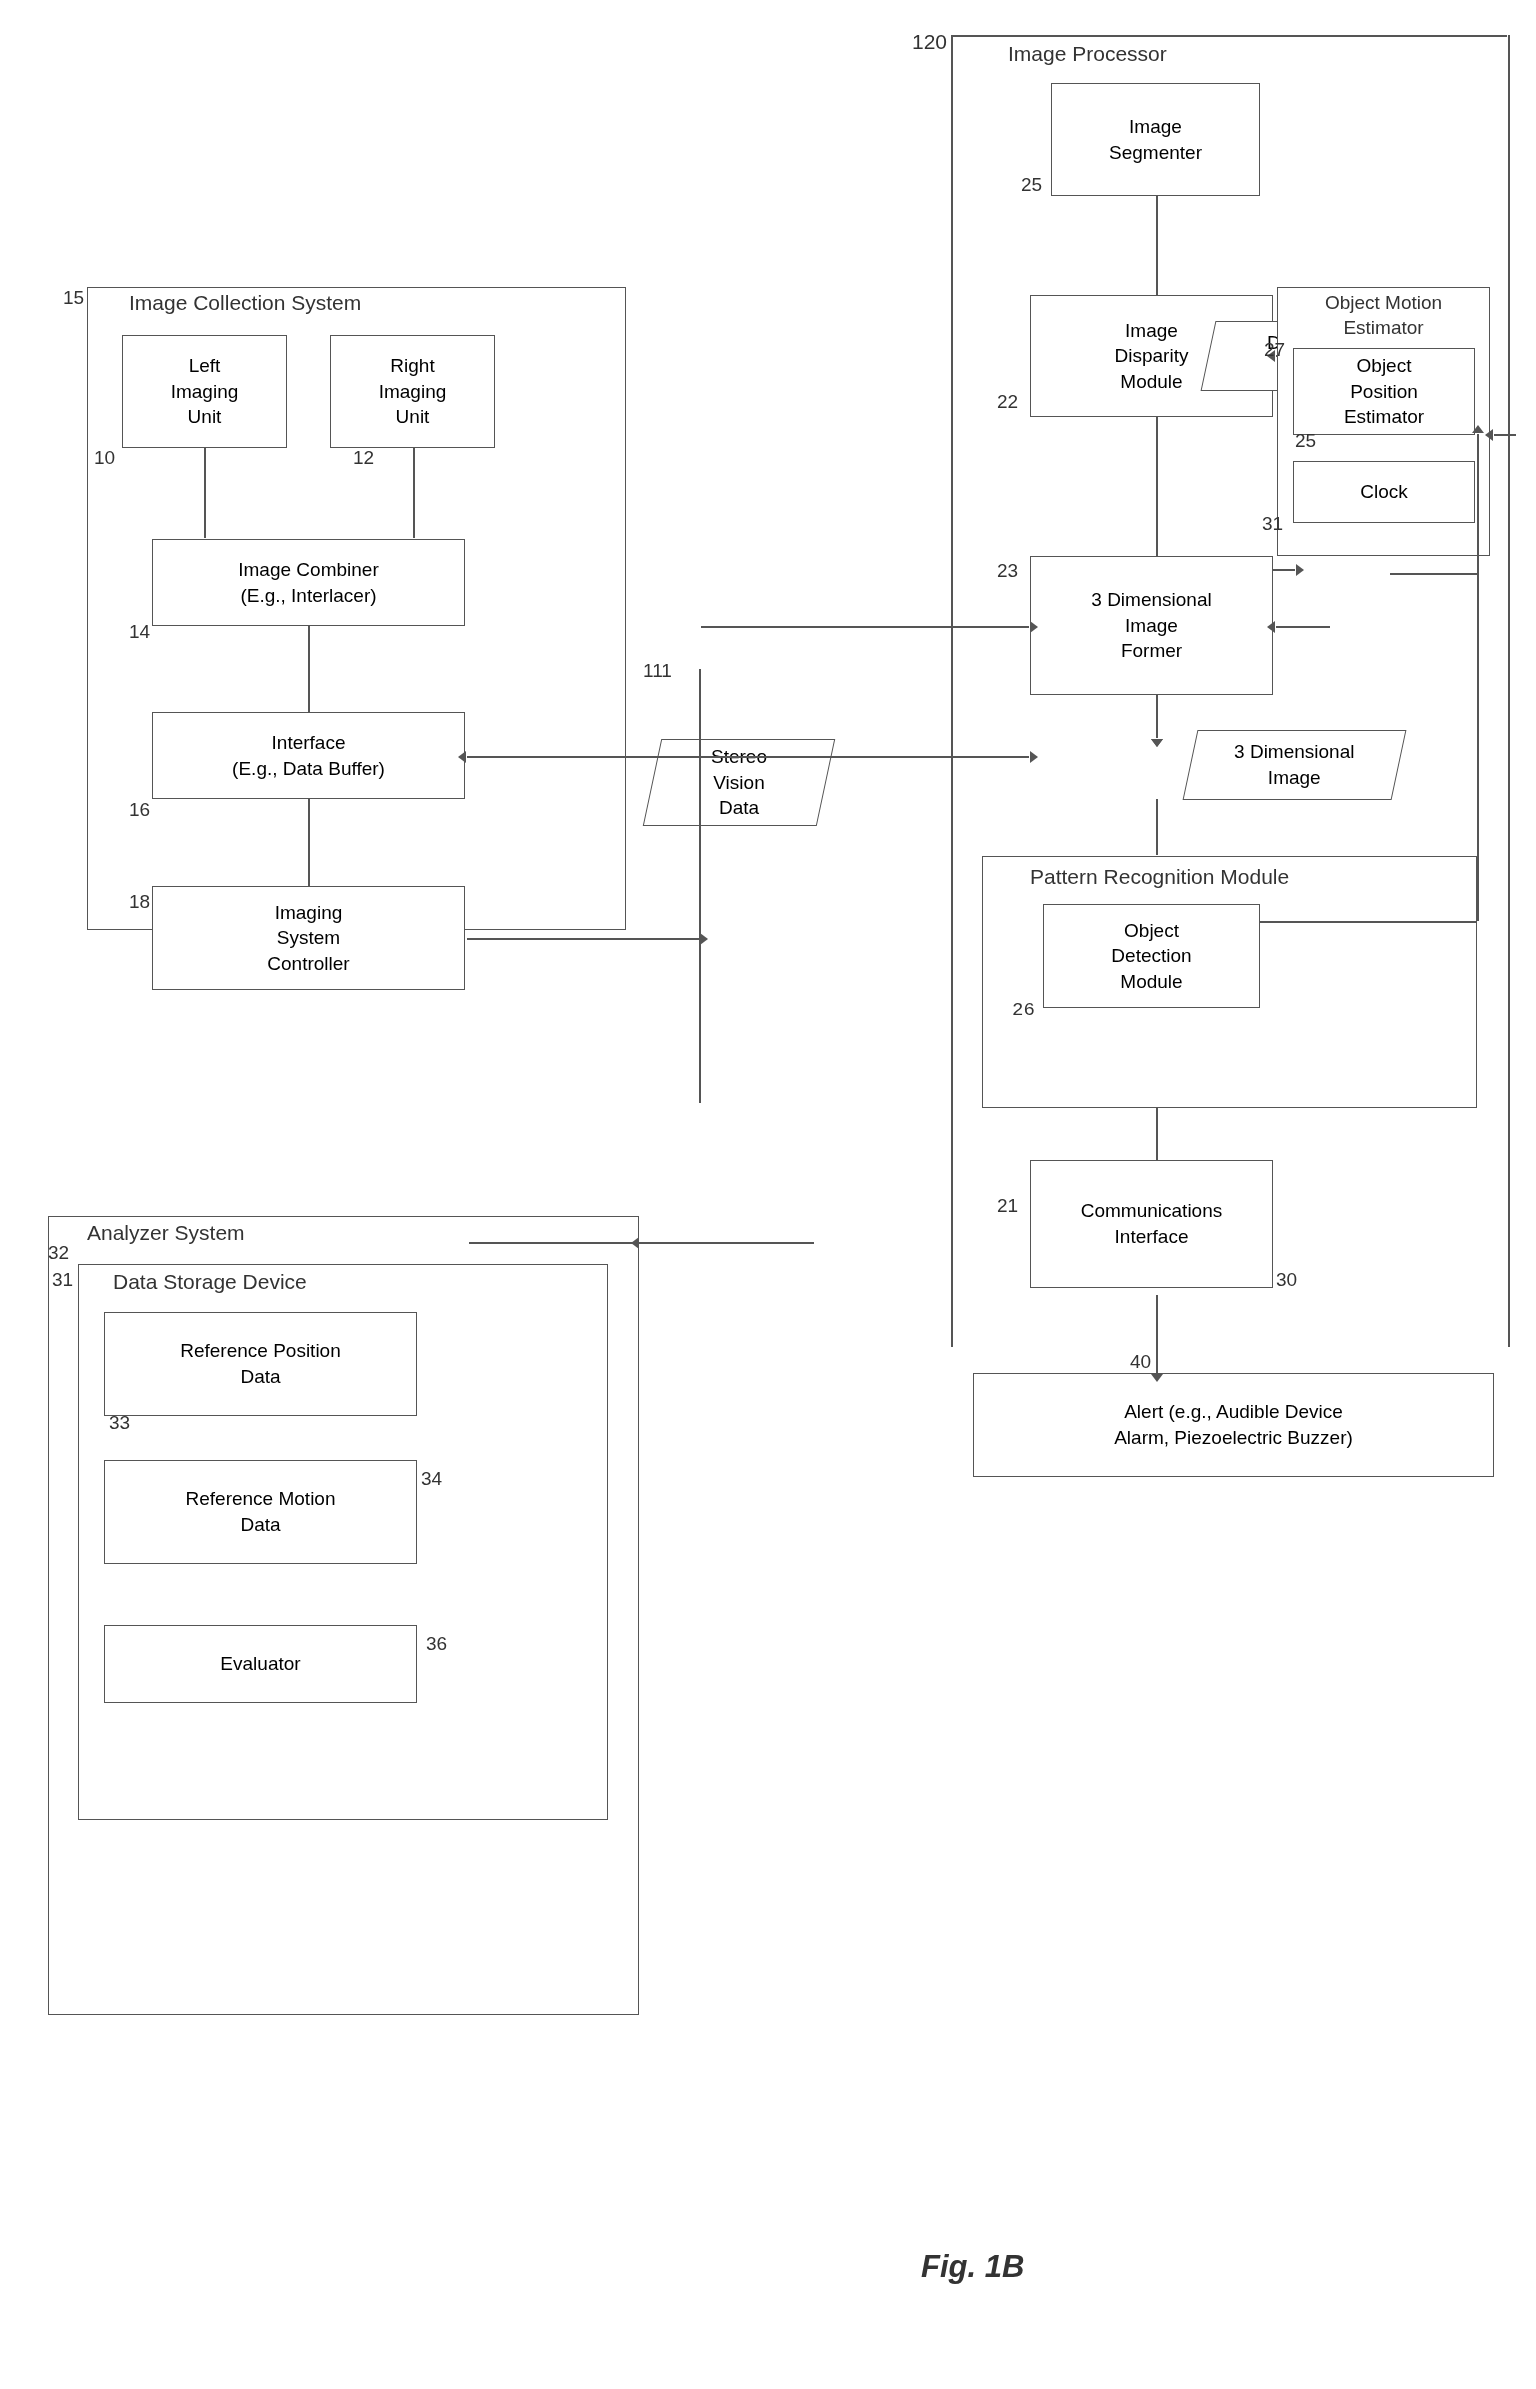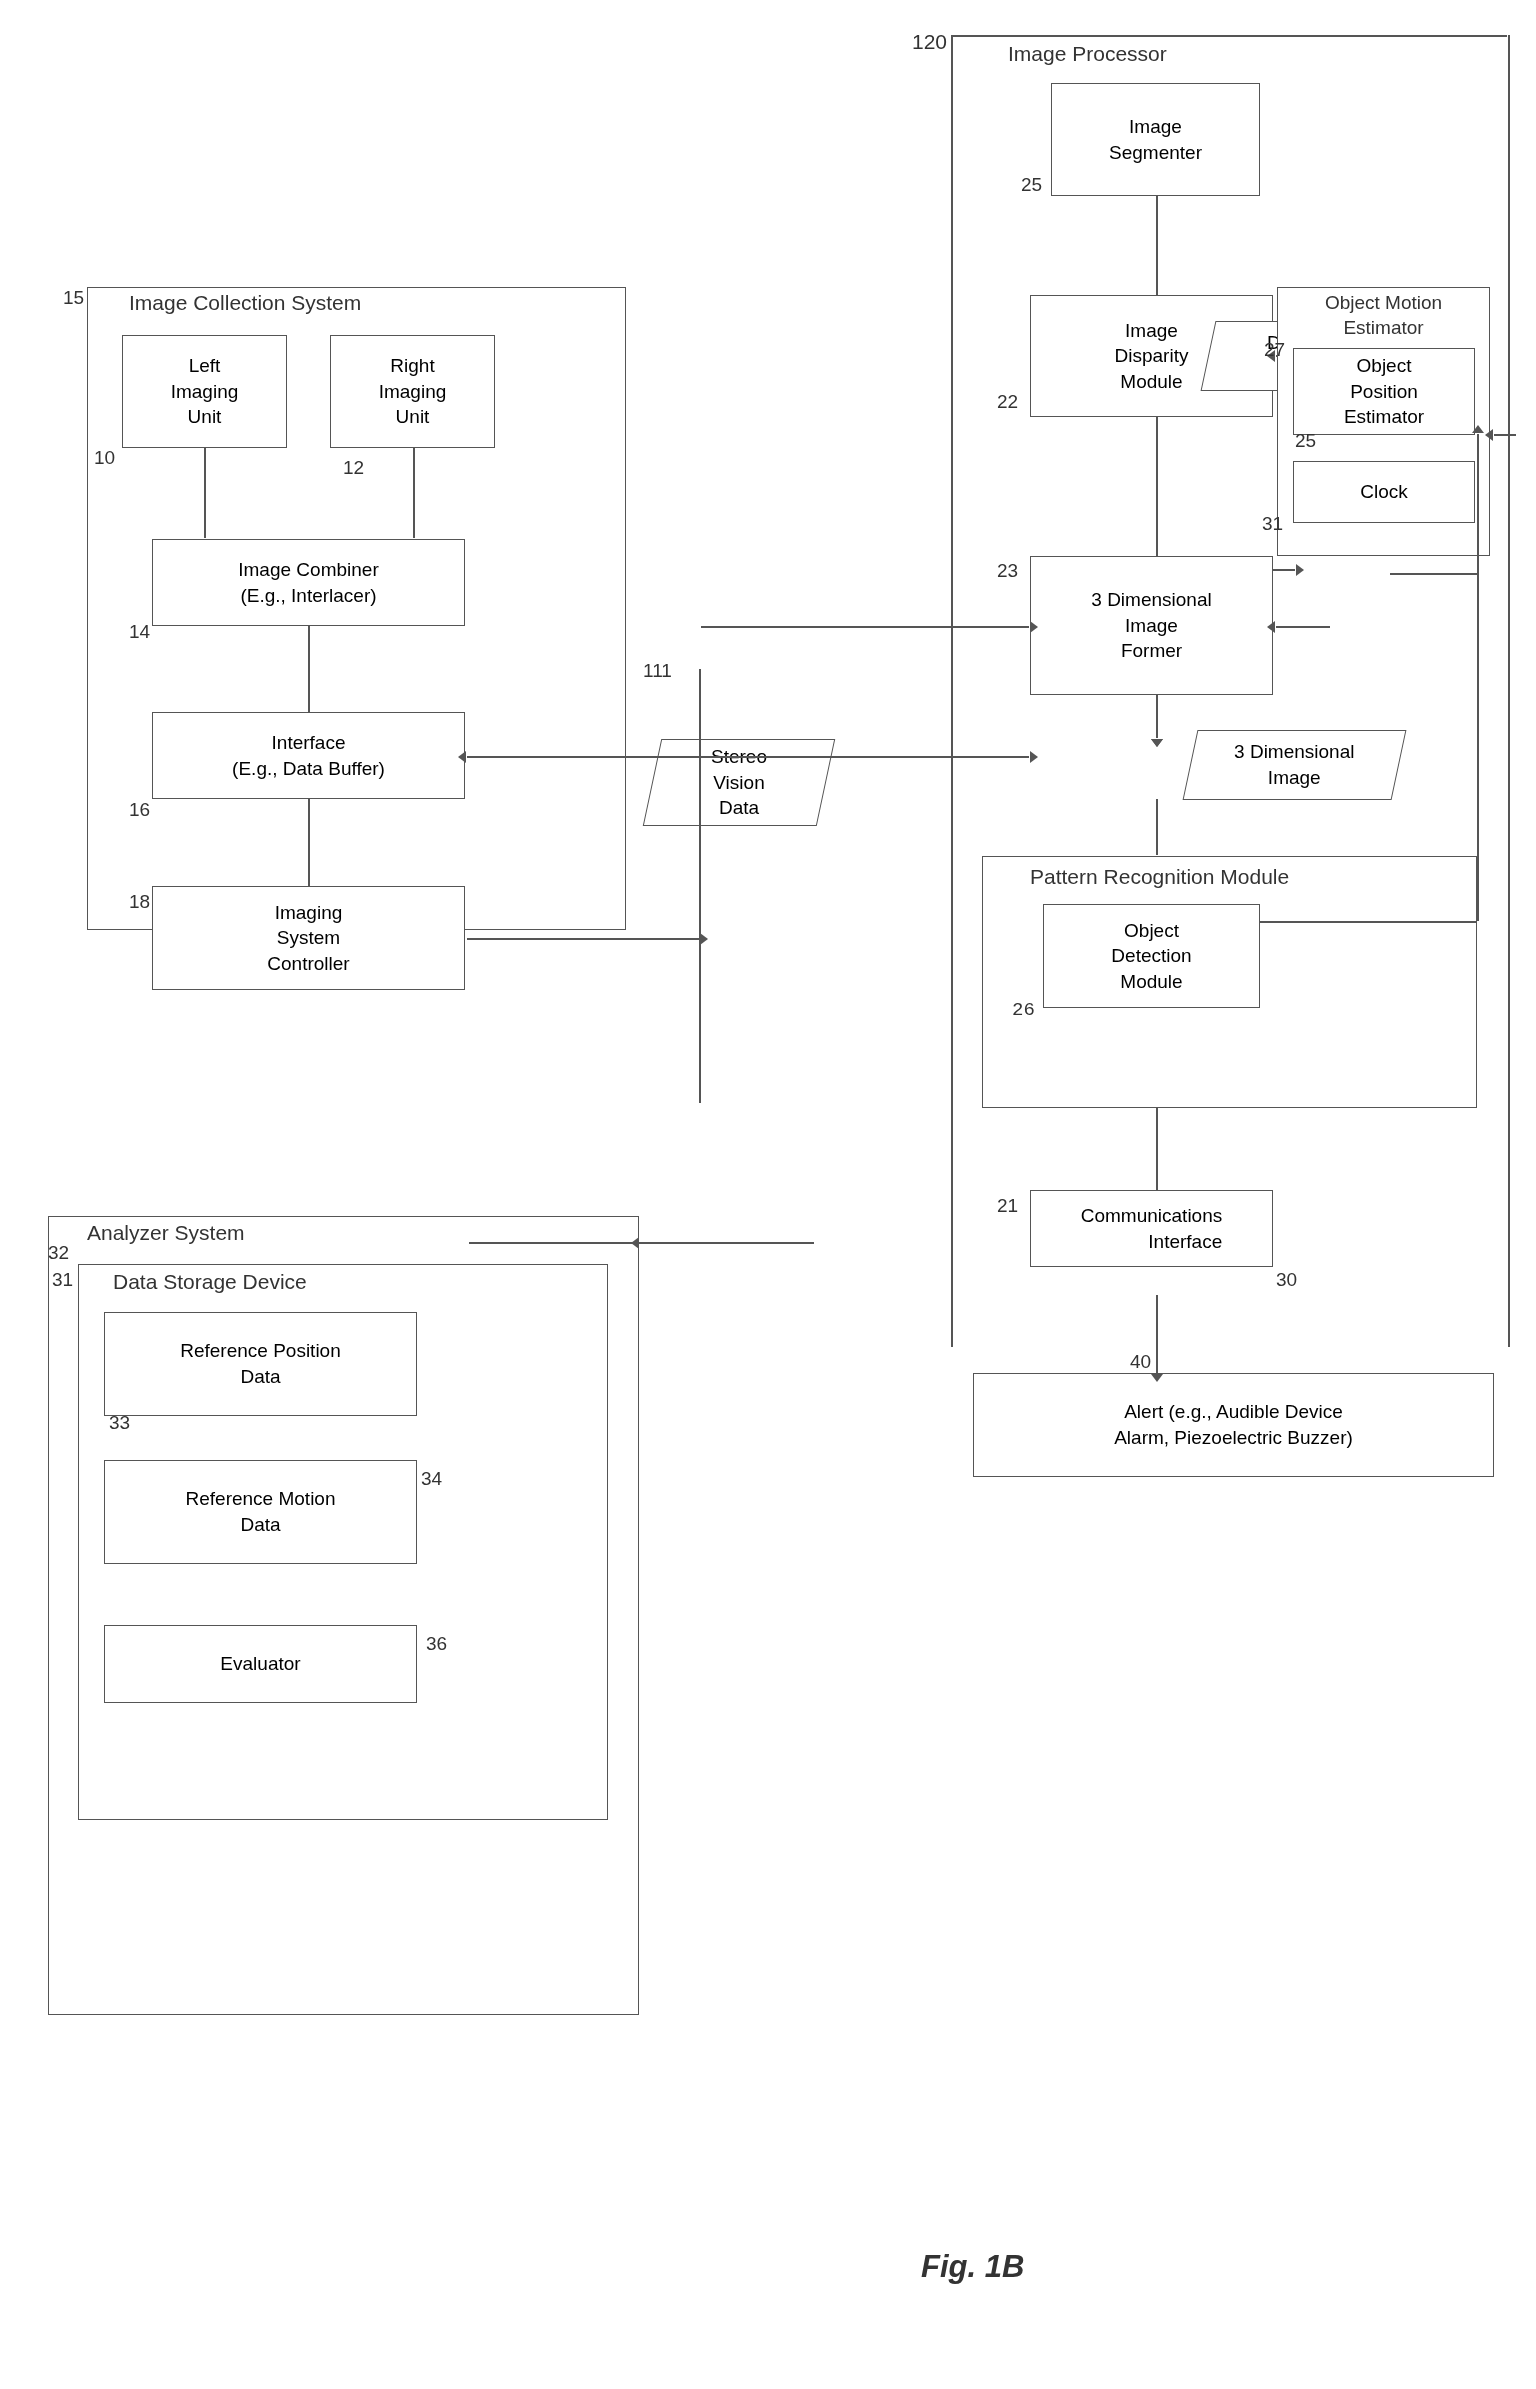--- a/index.html
+++ b/index.html
@@ -217,21 +217,21 @@
   <span class="label" style="top:999px; left:1012px;font-family:Liberation Mono, monospace;">26</span>
 
   <div class="line-v" style="top:573px; left:1477px; height:348px;"></div>
   <div class="line-h" style="top:573px; left:1390px; width:87px;"></div>
   <div class="arrow-up" style="top:434px; left:1477px; height:139px;"></div>
   <div class="line-h" style="top:921px; left:1260px; width:217px;"></div>
   <div class="line-v" style="top:573px; left:1477px; height:348px;"></div>
 
   <div class="arrow-down" style="top:1108px; left:1156px; height:83px;"></div>
 
-  <div class="box" style="top:1190px; left:1030px; width:243px; height:77px;text-align:right;">
+  <div class="box" style="top:1160px; left:1030px; width:243px; height:128px;">
     <span>Communications<br>Interface</span>
   </div>
   <span class="label" style="top:1195px; left:997px;">21</span>
   <span class="label" style="top:1269px; left:1276px;">30</span>
 
   <div class="box" style="top:1373px; left:973px; width:521px; height:104px;">
     <span>Alert (e.g., Audible Device<br>Alarm, Piezoelectric Buzzer)</span>
   </div>
   <span class="label" style="top:1351px; left:1130px;">40</span>
 
@@ -242,21 +242,21 @@
   <span class="label" style="top:287px; left:63px;">15</span>
 
   <div class="box" style="top:335px; left:122px; width:165px; height:113px;">
     <span>Left<br>Imaging<br>Unit</span>
   </div>
   <span class="label" style="top:447px; left:94px;">10</span>
 
   <div class="box" style="top:335px; left:330px; width:165px; height:113px;">
     <span>Right<br>Imaging<br>Unit</span>
   </div>
-  <span class="label" style="top:447px; left:343px;margin-top:10px;">12</span>
+  <span class="label" style="top:447px; left:353px;">12</span>
 
   <div class="arrow-down" style="top:447px; left:204px; height:91px;"></div>
   <div class="arrow-down" style="top:447px; left:413px; height:91px;"></div>
 
   <div class="box" style="top:539px; left:152px; width:313px; height:87px;">
     <span>Image Combiner<br>(E.g., Interlacer)</span>
   </div>
   <span class="label" style="top:621px; left:129px;">14</span>
 
   <div class="arrow-down" style="top:626px; left:308px; height:87px;"></div>

